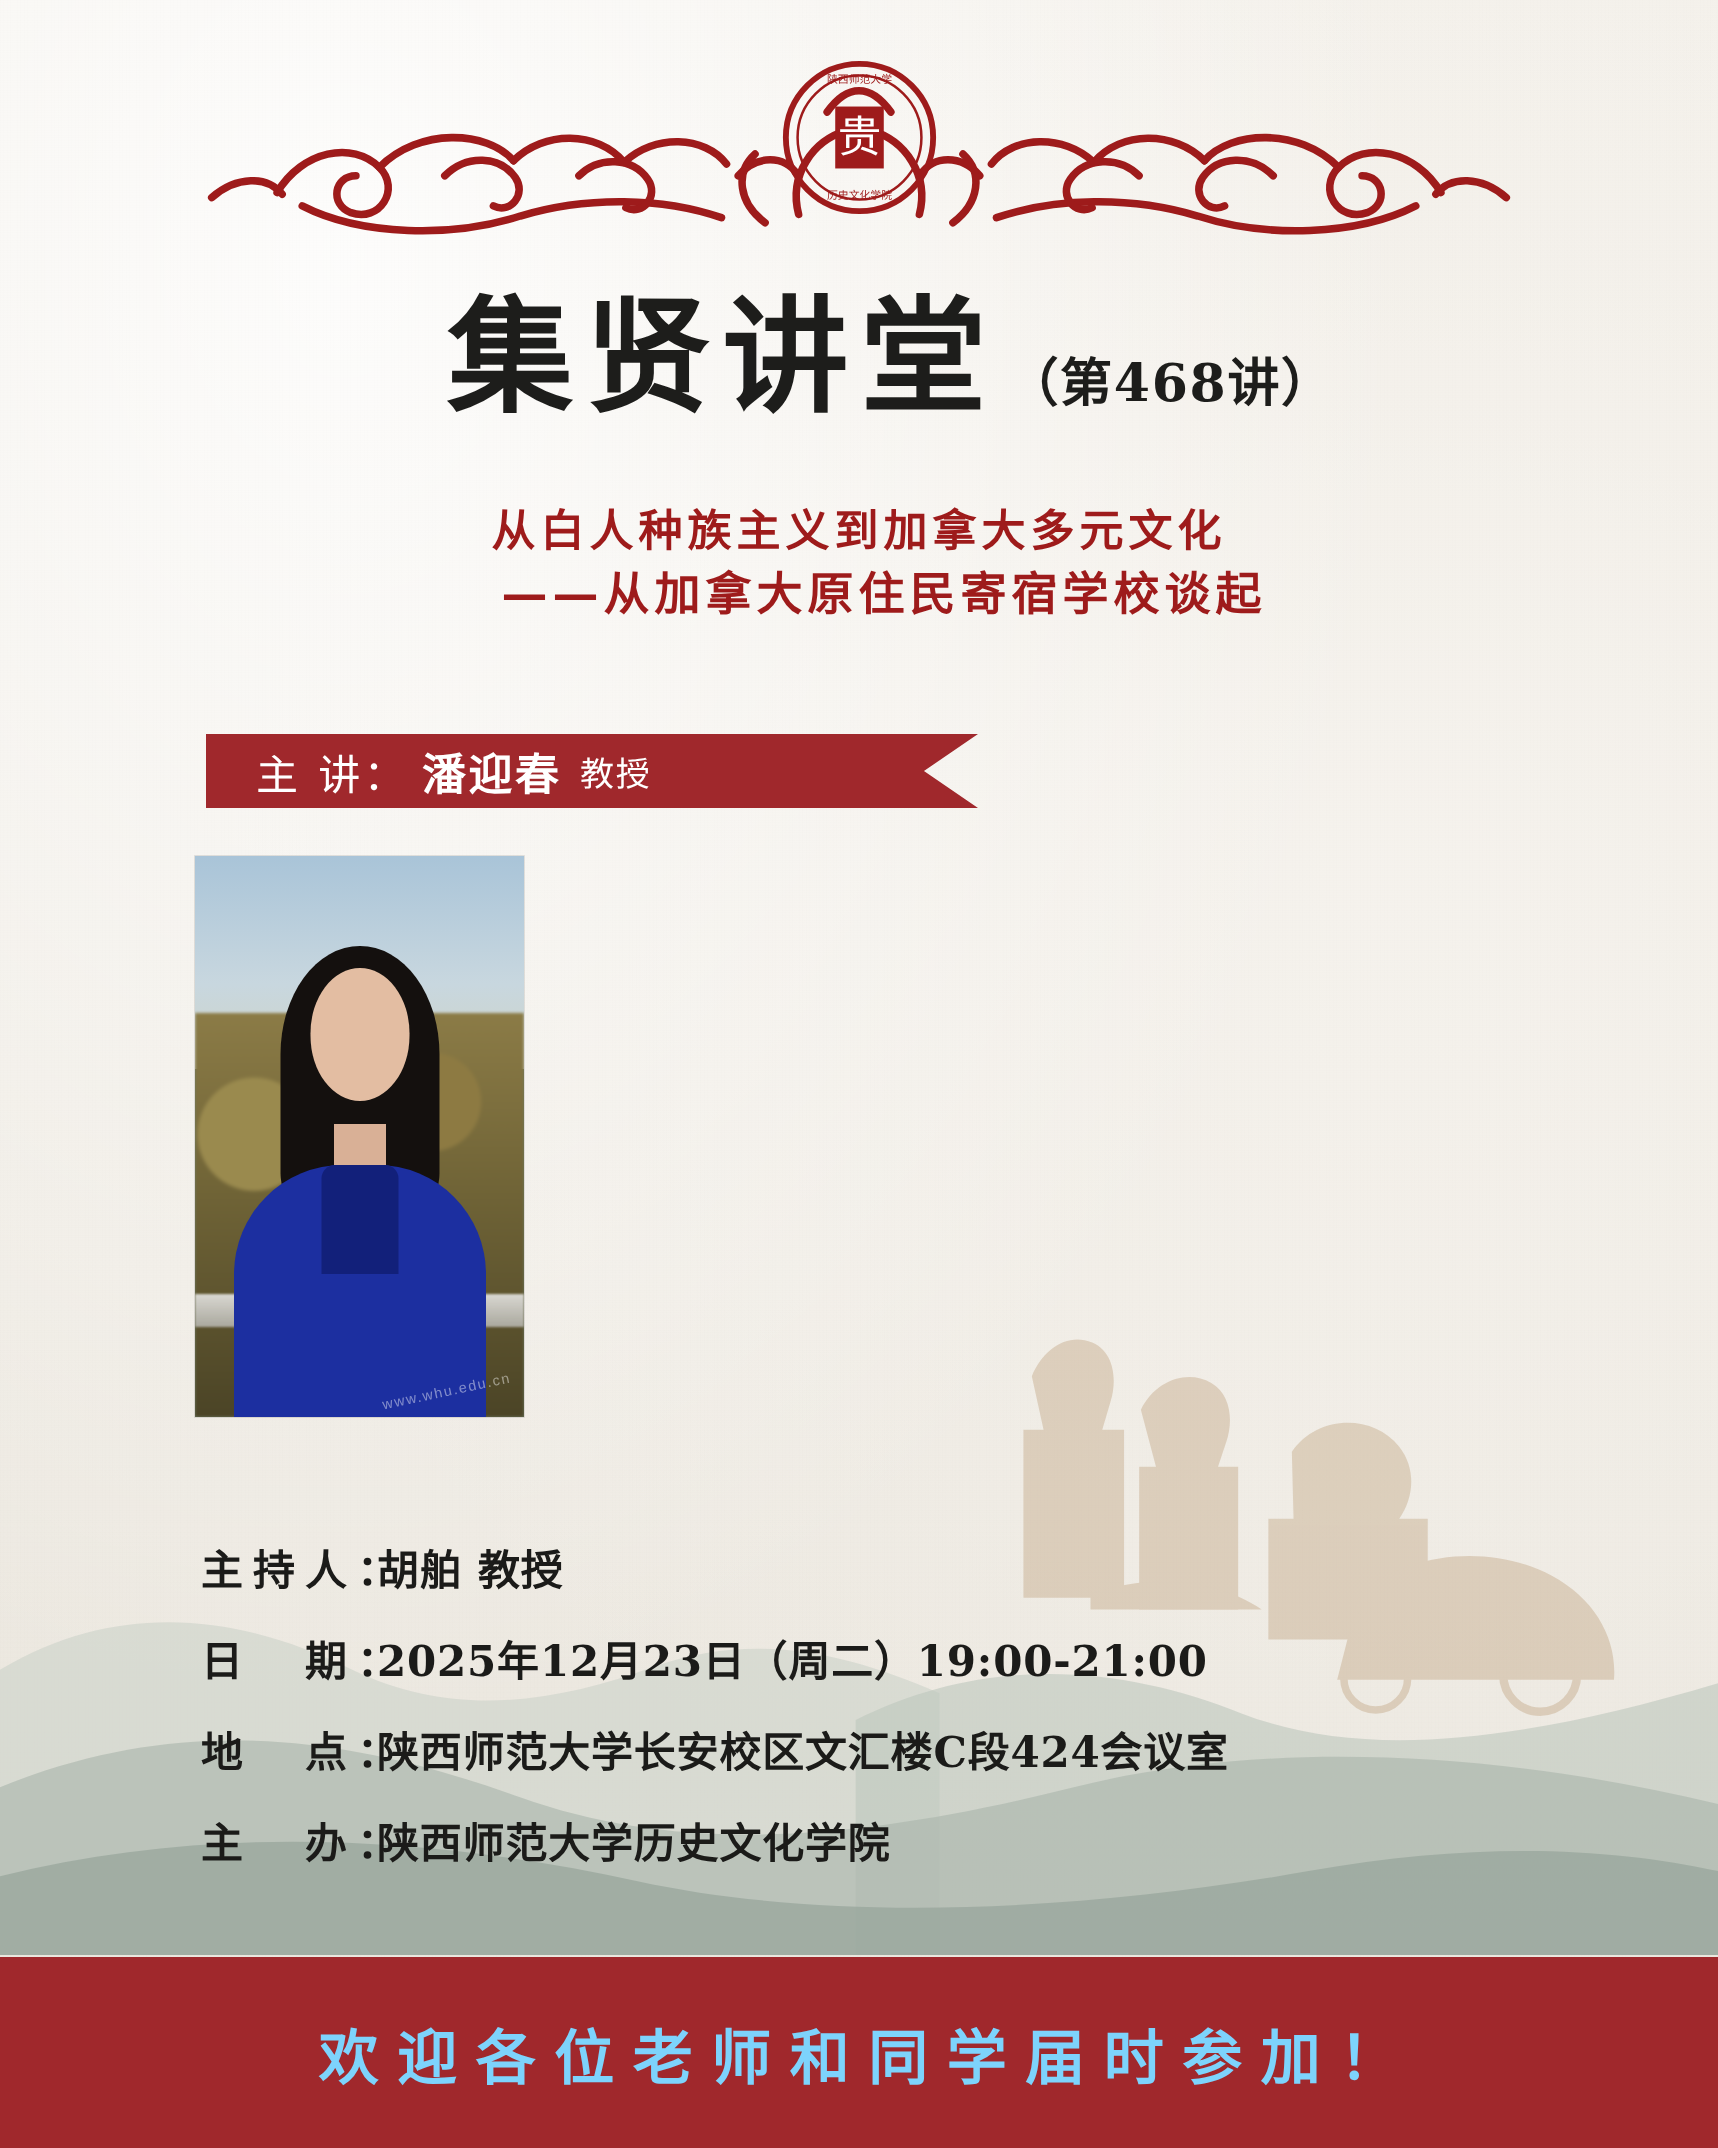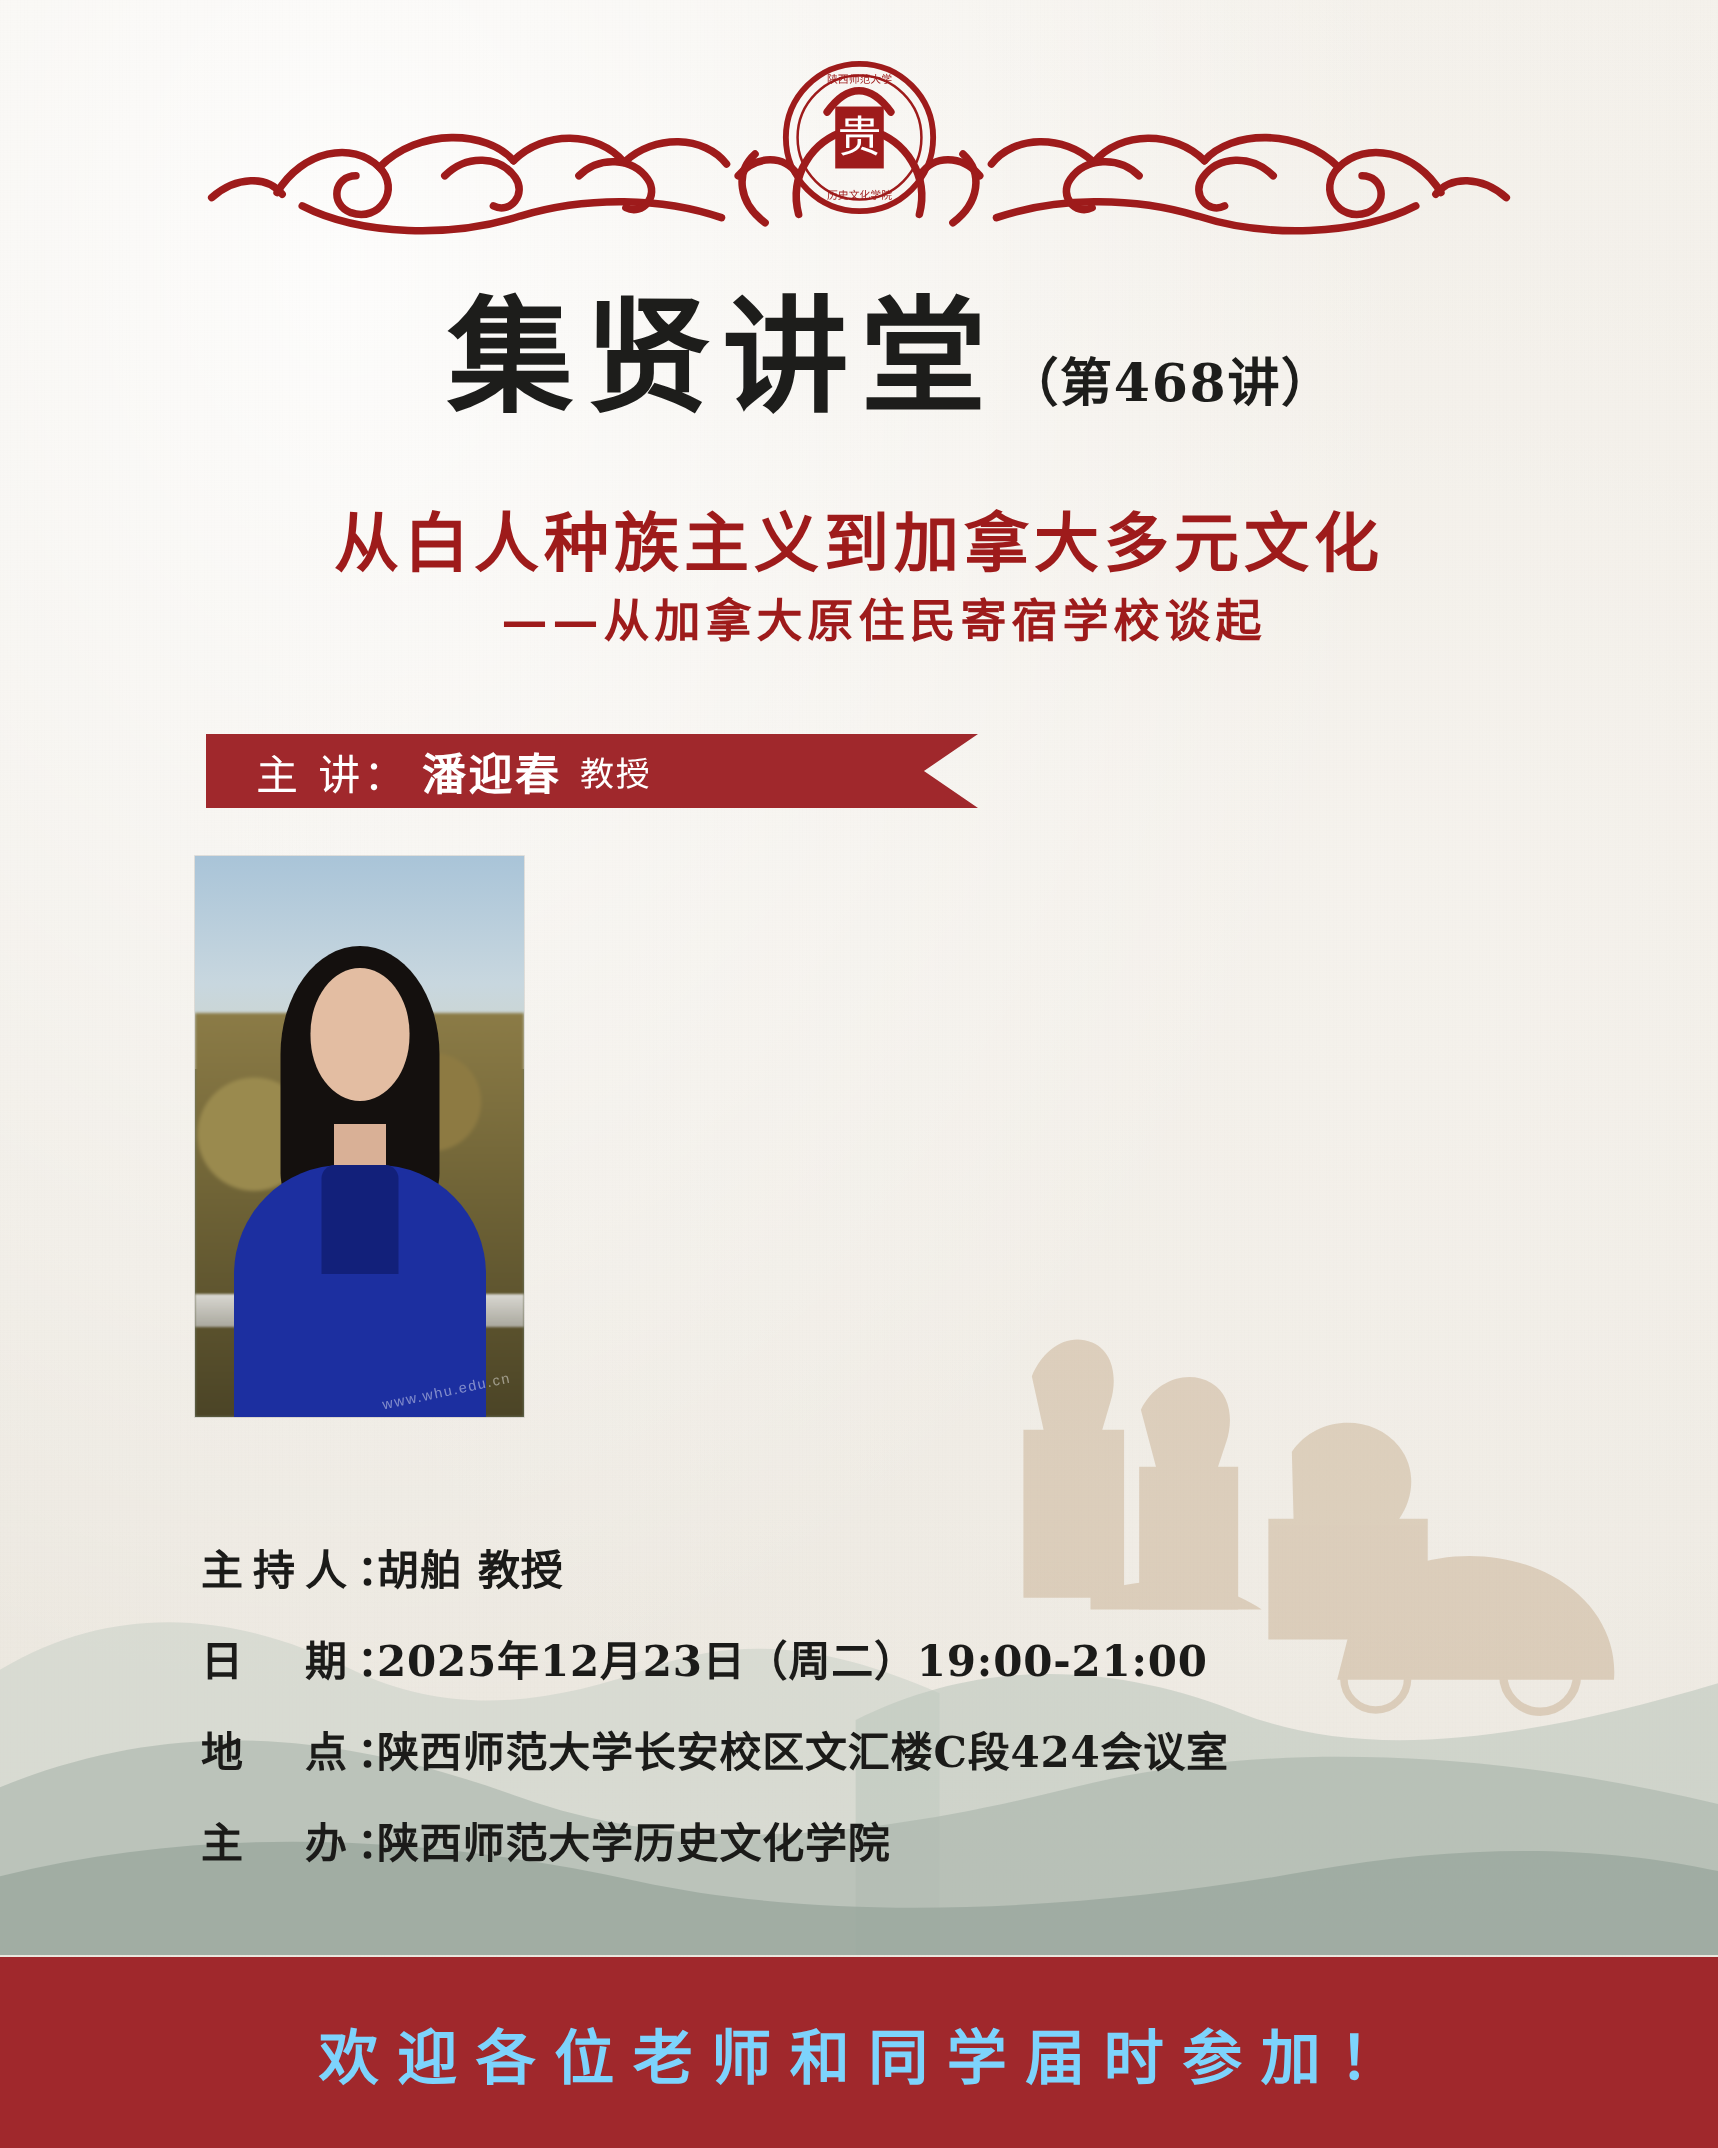--- a/index.html
+++ b/index.html
@@ -78,21 +78,21 @@
     position: absolute;
     top: 503px;
     left: 0;
     width: 1718px;
     text-align: center;
     color: #9e1b1b;
     font-family: "DejaVu Serif", "Liberation Serif", serif;
     font-weight: 700;
   }
   .topic-line1 {
-    font-size: 65px;
+    font-size: 44px;
     letter-spacing: 5px;
     line-height: 1.25;
     white-space: nowrap;
   }
   .topic-line2 {
     font-size: 46px;
     letter-spacing: 5px;
     line-height: 1.25;
     white-space: nowrap;
     margin-top: 8.4px;

